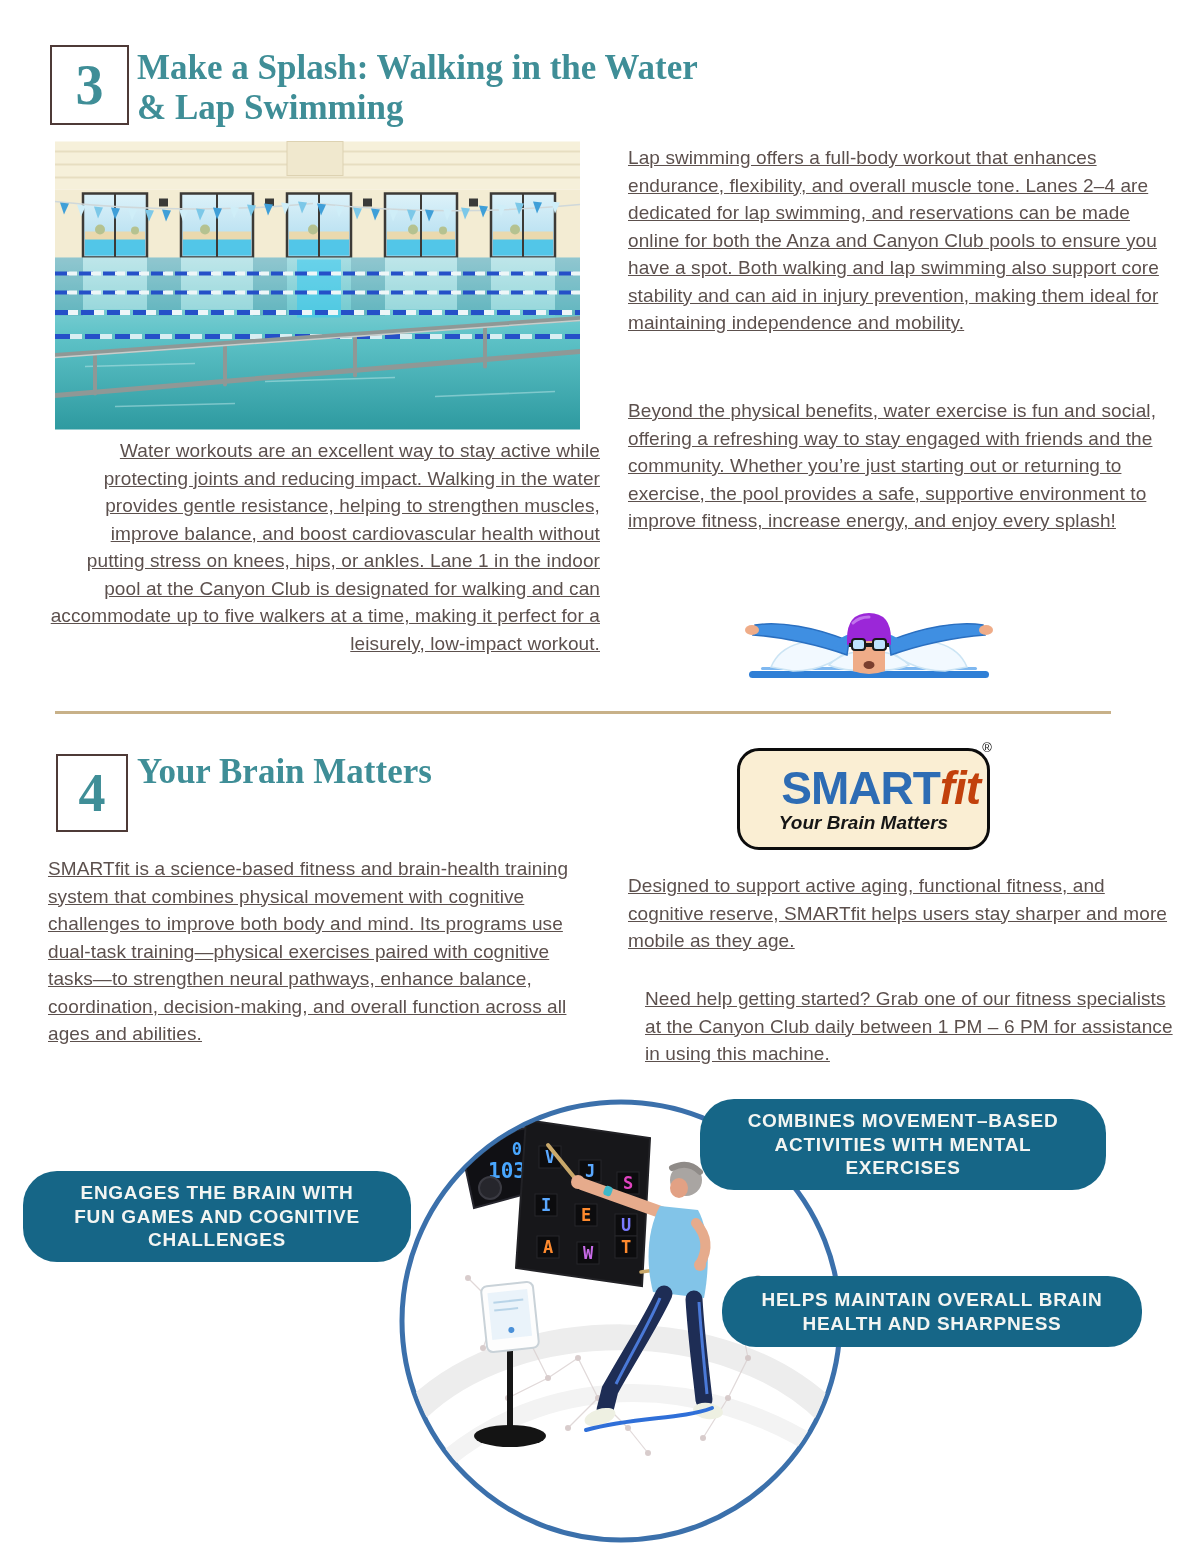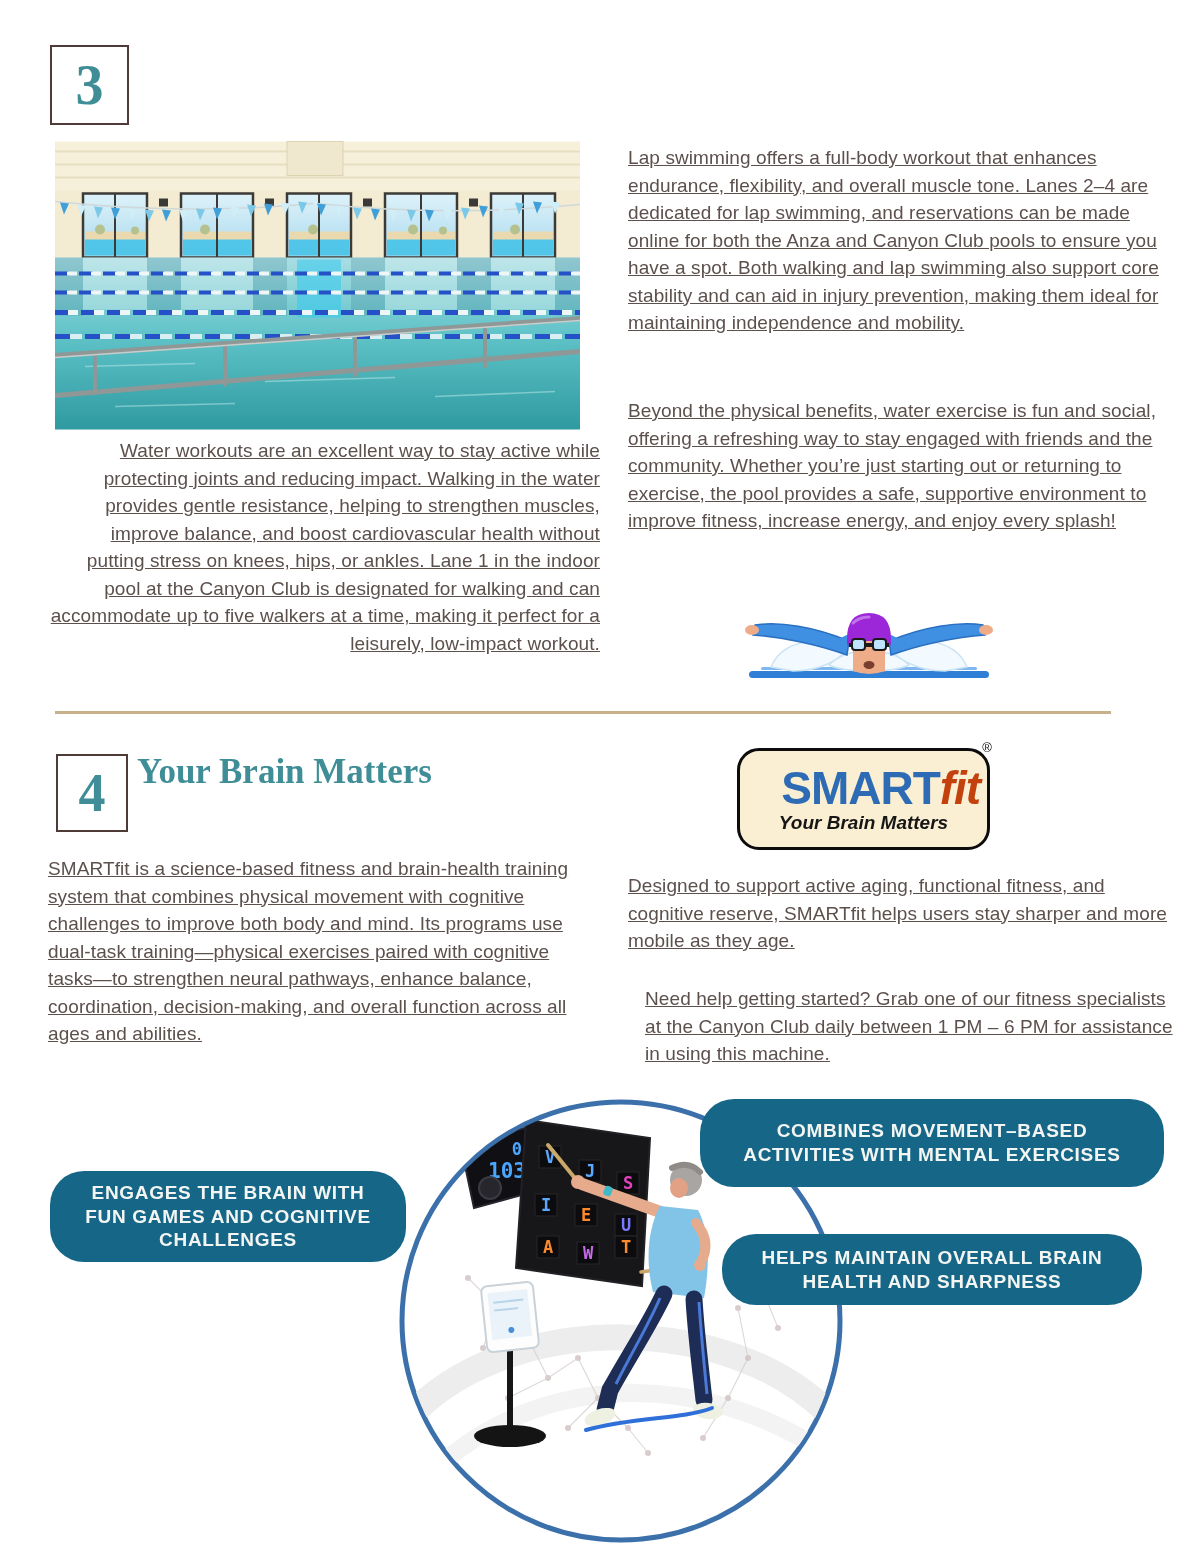--- a/index.html
+++ b/index.html
@@ -41,35 +41,39 @@
   .logo-fit{font-family:"Liberation Sans",sans-serif;font-weight:bold;font-style:italic;
             font-size:46px;color:#c2410c;letter-spacing:-1px;}
   .logo-reg{font-size:13px;color:#111;position:relative;top:-24px;left:2px;}
   .logo-tag{font-family:"Liberation Sans",sans-serif;font-weight:bold;font-style:italic;
             font-size:19px;color:#161616;}
   .circle-wrap{position:absolute;left:398px;top:1098px;width:446px;height:446px;}
   .badge{position:absolute;background:var(--badge-teal);color:var(--badge-text);
          font-weight:bold;text-align:center;border-radius:34px;font-size:19px;
          line-height:1.24;letter-spacing:0.7px;z-index:5;
          display:flex;align-items:center;justify-content:center;}
-  .badge-0{left:700px;top:1099px;width:464px;min-height:88px;padding:10px 28px;}
-  .badge-1{left:50px;top:1171px;width:356px;min-height:86px;padding:10px 34px;}
-  .badge-2{left:722px;top:1234px;width:420px;min-height:70px;padding:12px 20px;}
+  .badge-0{left:700px;top:1099px;width:406px;min-height:88px;padding:10px 28px;}
+  .badge-1{left:23px;top:1171px;width:388px;min-height:86px;padding:10px 34px;}
+  .badge-2{left:722px;top:1276px;width:420px;min-height:70px;padding:12px 20px;}
   .badge-3{left:64px;top:1331px;width:424px;min-height:72px;padding:12px 26px;}
   .badge-4{left:667px;top:1434px;width:428px;min-height:72px;padding:12px 18px;}
   svg text.led{font-family:"DejaVu Sans Mono",monospace;font-weight:bold;}
   svg text.tile{font-family:"DejaVu Sans Mono",monospace;font-weight:bold;font-size:17px;}
 </style>
 </head>
 <body>
 
 <div class="page">
 
   <div class="numbox numbox-3">
     <span>3</span>
+  </div>
+  <div class="sec-title title-3">
+    <div>Make a Splash: Walking in the Water</div>
+    <div>&amp; Lap Swimming</div>
   </div>
 
   <svg class="pool" viewBox="0 0 525 288">
     <defs>
       <linearGradient id="waterG" x1="0" y1="0" x2="0" y2="1">
         <stop offset="0%" stop-color="#A9DEE3"></stop>
           <stop offset="45%" stop-color="#5FC3C8"></stop>
         <stop offset="100%" stop-color="#2E9AA0"></stop>
       </linearGradient>
       <linearGradient id="skyG" x1="0" y1="0" x2="0" y2="1">

